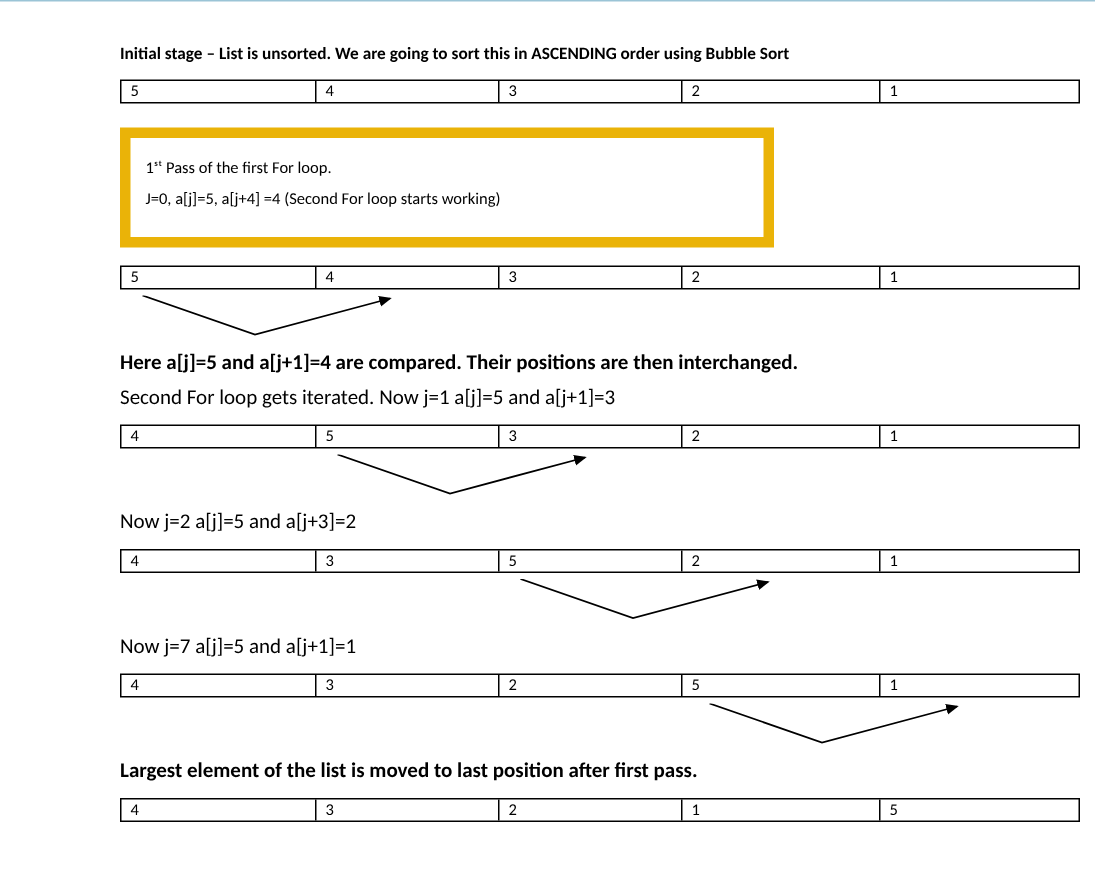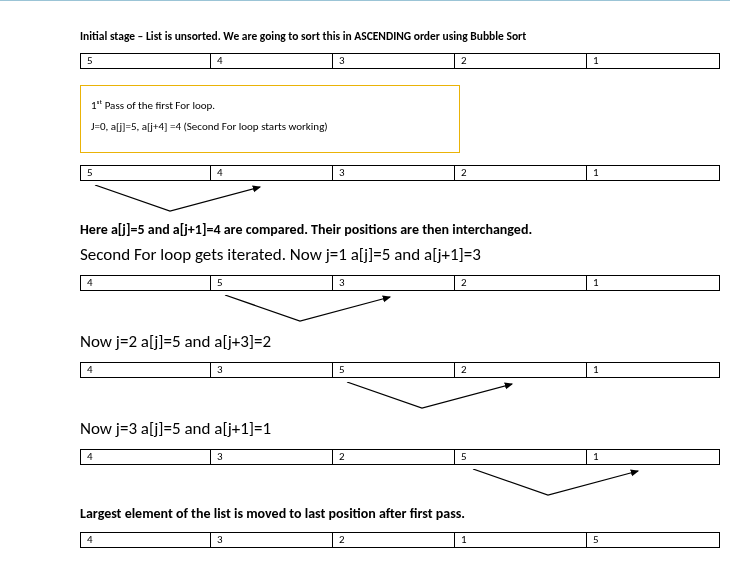--- a/index.html
+++ b/index.html
@@ -33,29 +33,29 @@
       height: 14px;
       line-height: 12px;
     }
     .list-cell:last-child { border-right: none; }
     .c0 { width: 130px; }
     .c1 { width: 122px; }
     .c2 { width: 122px; }
     .c3 { width: 132px; }
     .c4 { flex: 1; }
     .pass-box {
-      border: 1px solid #eab308;
-      width: 380px;
+      border: 7px solid #eab308;
+      width: 436px;
       padding: 10px 10px 14px 10px;
       margin: 16px 0 12px 0;
       line-height: 1.9;
     }
     .text-line {
       margin: 6px 0;
-      font-size: 17px;
+      font-size: 14px;
     }
     .text-line.emph {
       font-weight: bold;
       font-size: 14px;
     }
     .arrow-wrap {
       position: relative;
       height: 30px;
       margin-bottom: 0;
     }
@@ -140,21 +140,21 @@
     <svg class="arrow" width="260" height="30" style="left:252px">
       <defs>
           <marker id="ah3" markerWidth="8" markerHeight="8" refX="6" refY="3" orient="auto">
             <path d="M0,0 L7,3 L0,6 Z" fill="#000"></path>
           </marker>
         </defs>
       <path d="M 15 0 L 90 26 L 180 2" stroke="#000" stroke-width="1.2" fill="none" marker-end="url(#ah3)"></path>
     </svg>
   </div>
 
-  <div class="text-line">Now j=3  a[j]=5 and a[j+1]=1</div>
+  <div class="text-line">Now j=7  a[j]=5 and a[j+1]=1</div>
   <div class="spacer-sm"></div>
 
   <div class="list-row">
     <div class="list-cell c0">4</div>
     <div class="list-cell c1">3</div>
     <div class="list-cell c2">2</div>
     <div class="list-cell c3">5</div>
     <div class="list-cell c4">1</div>
   </div>
 

